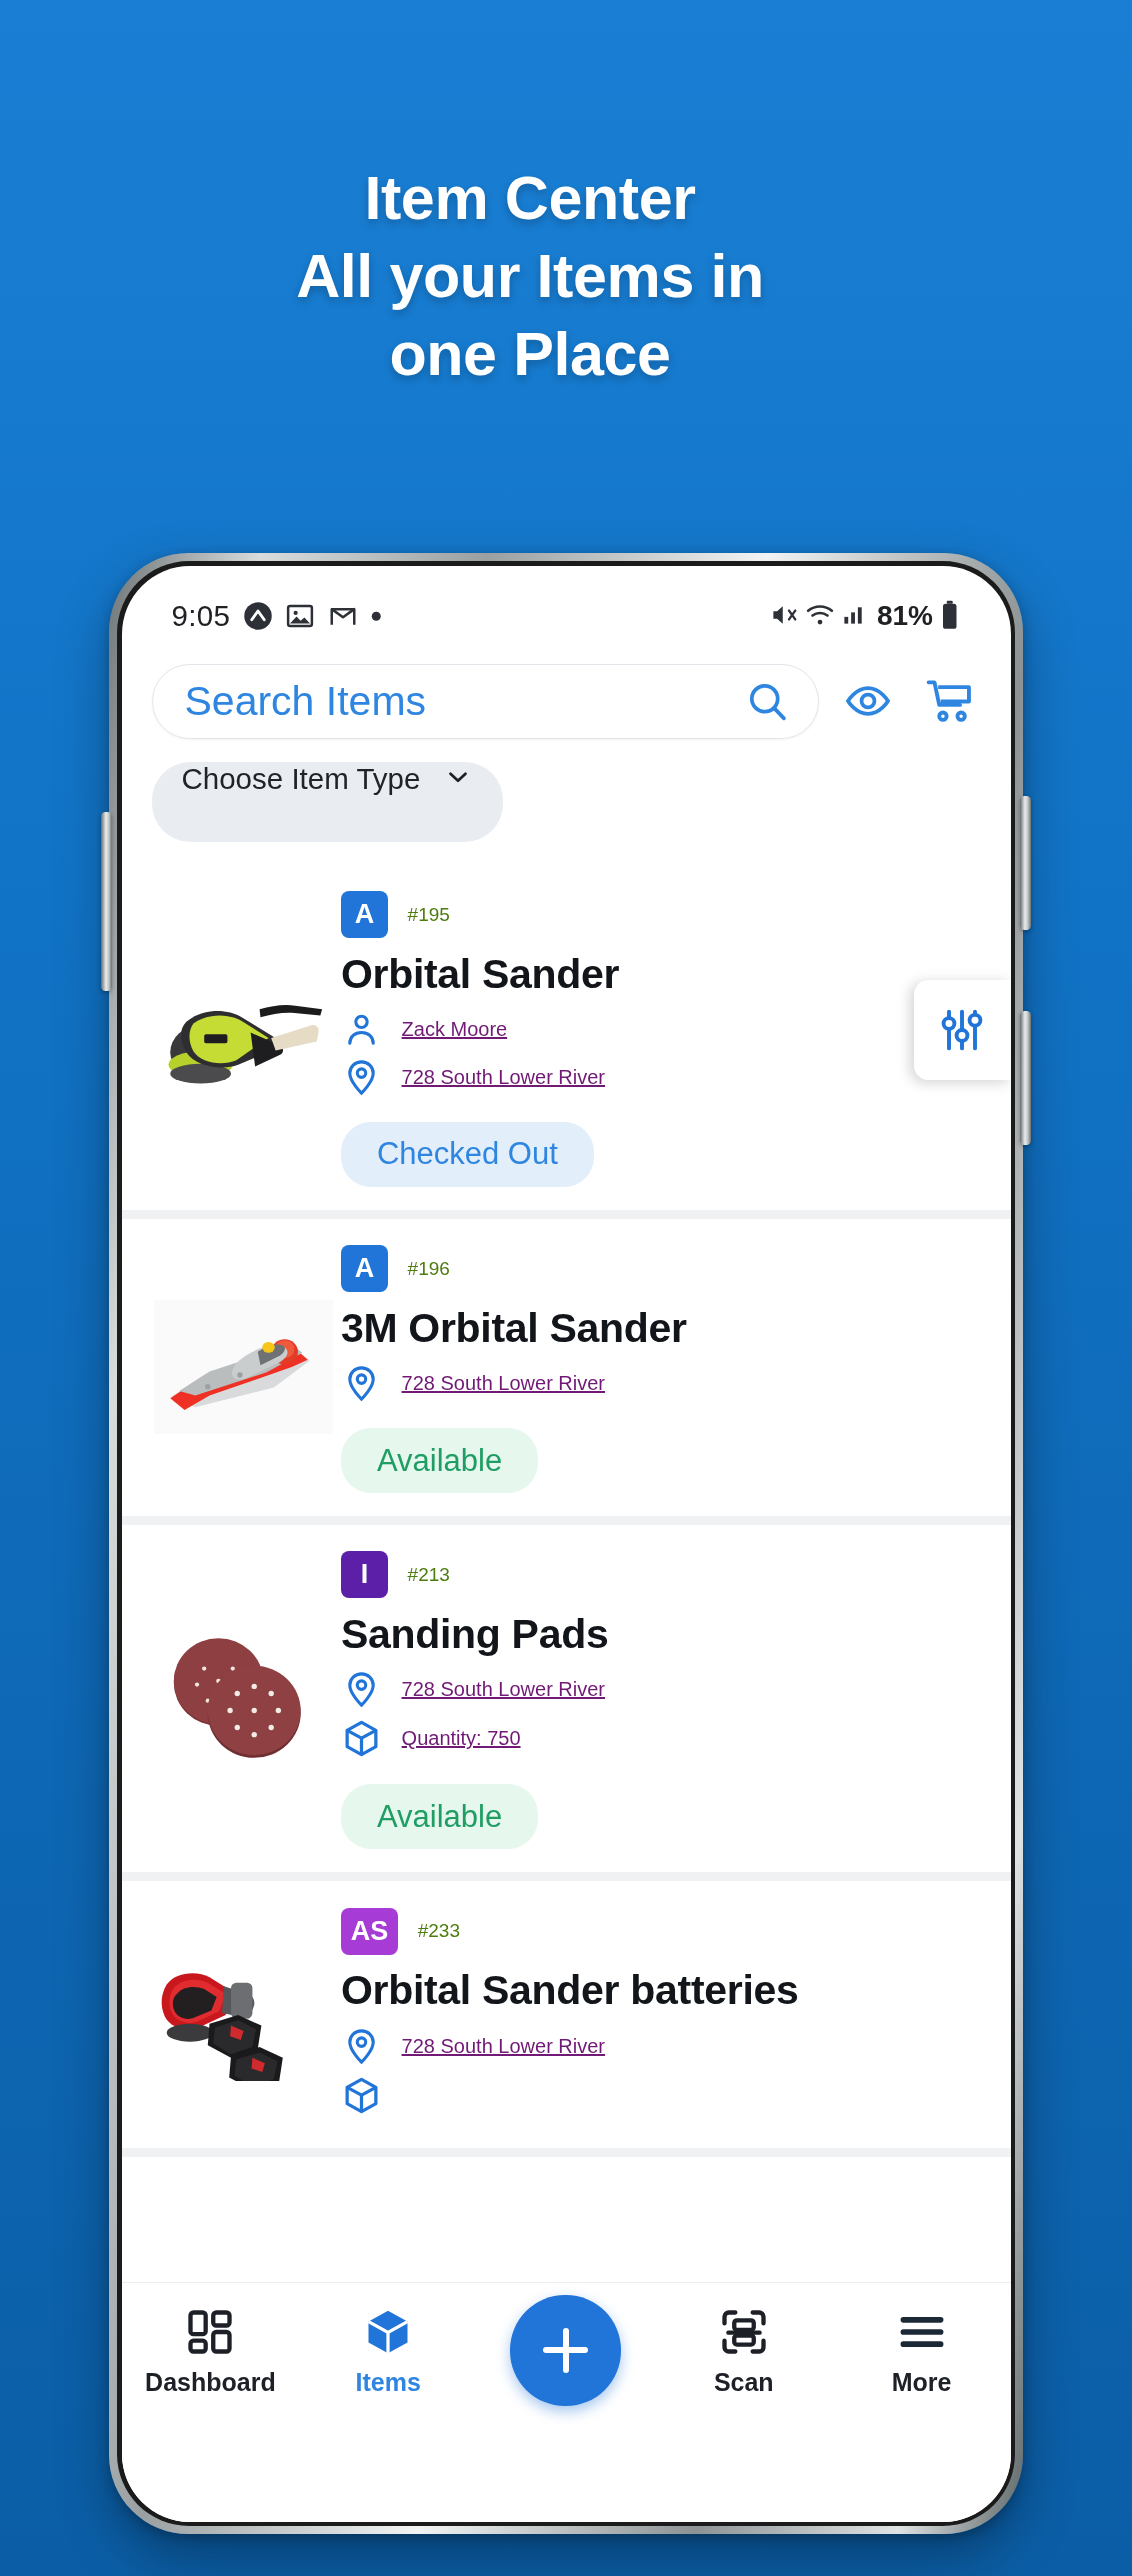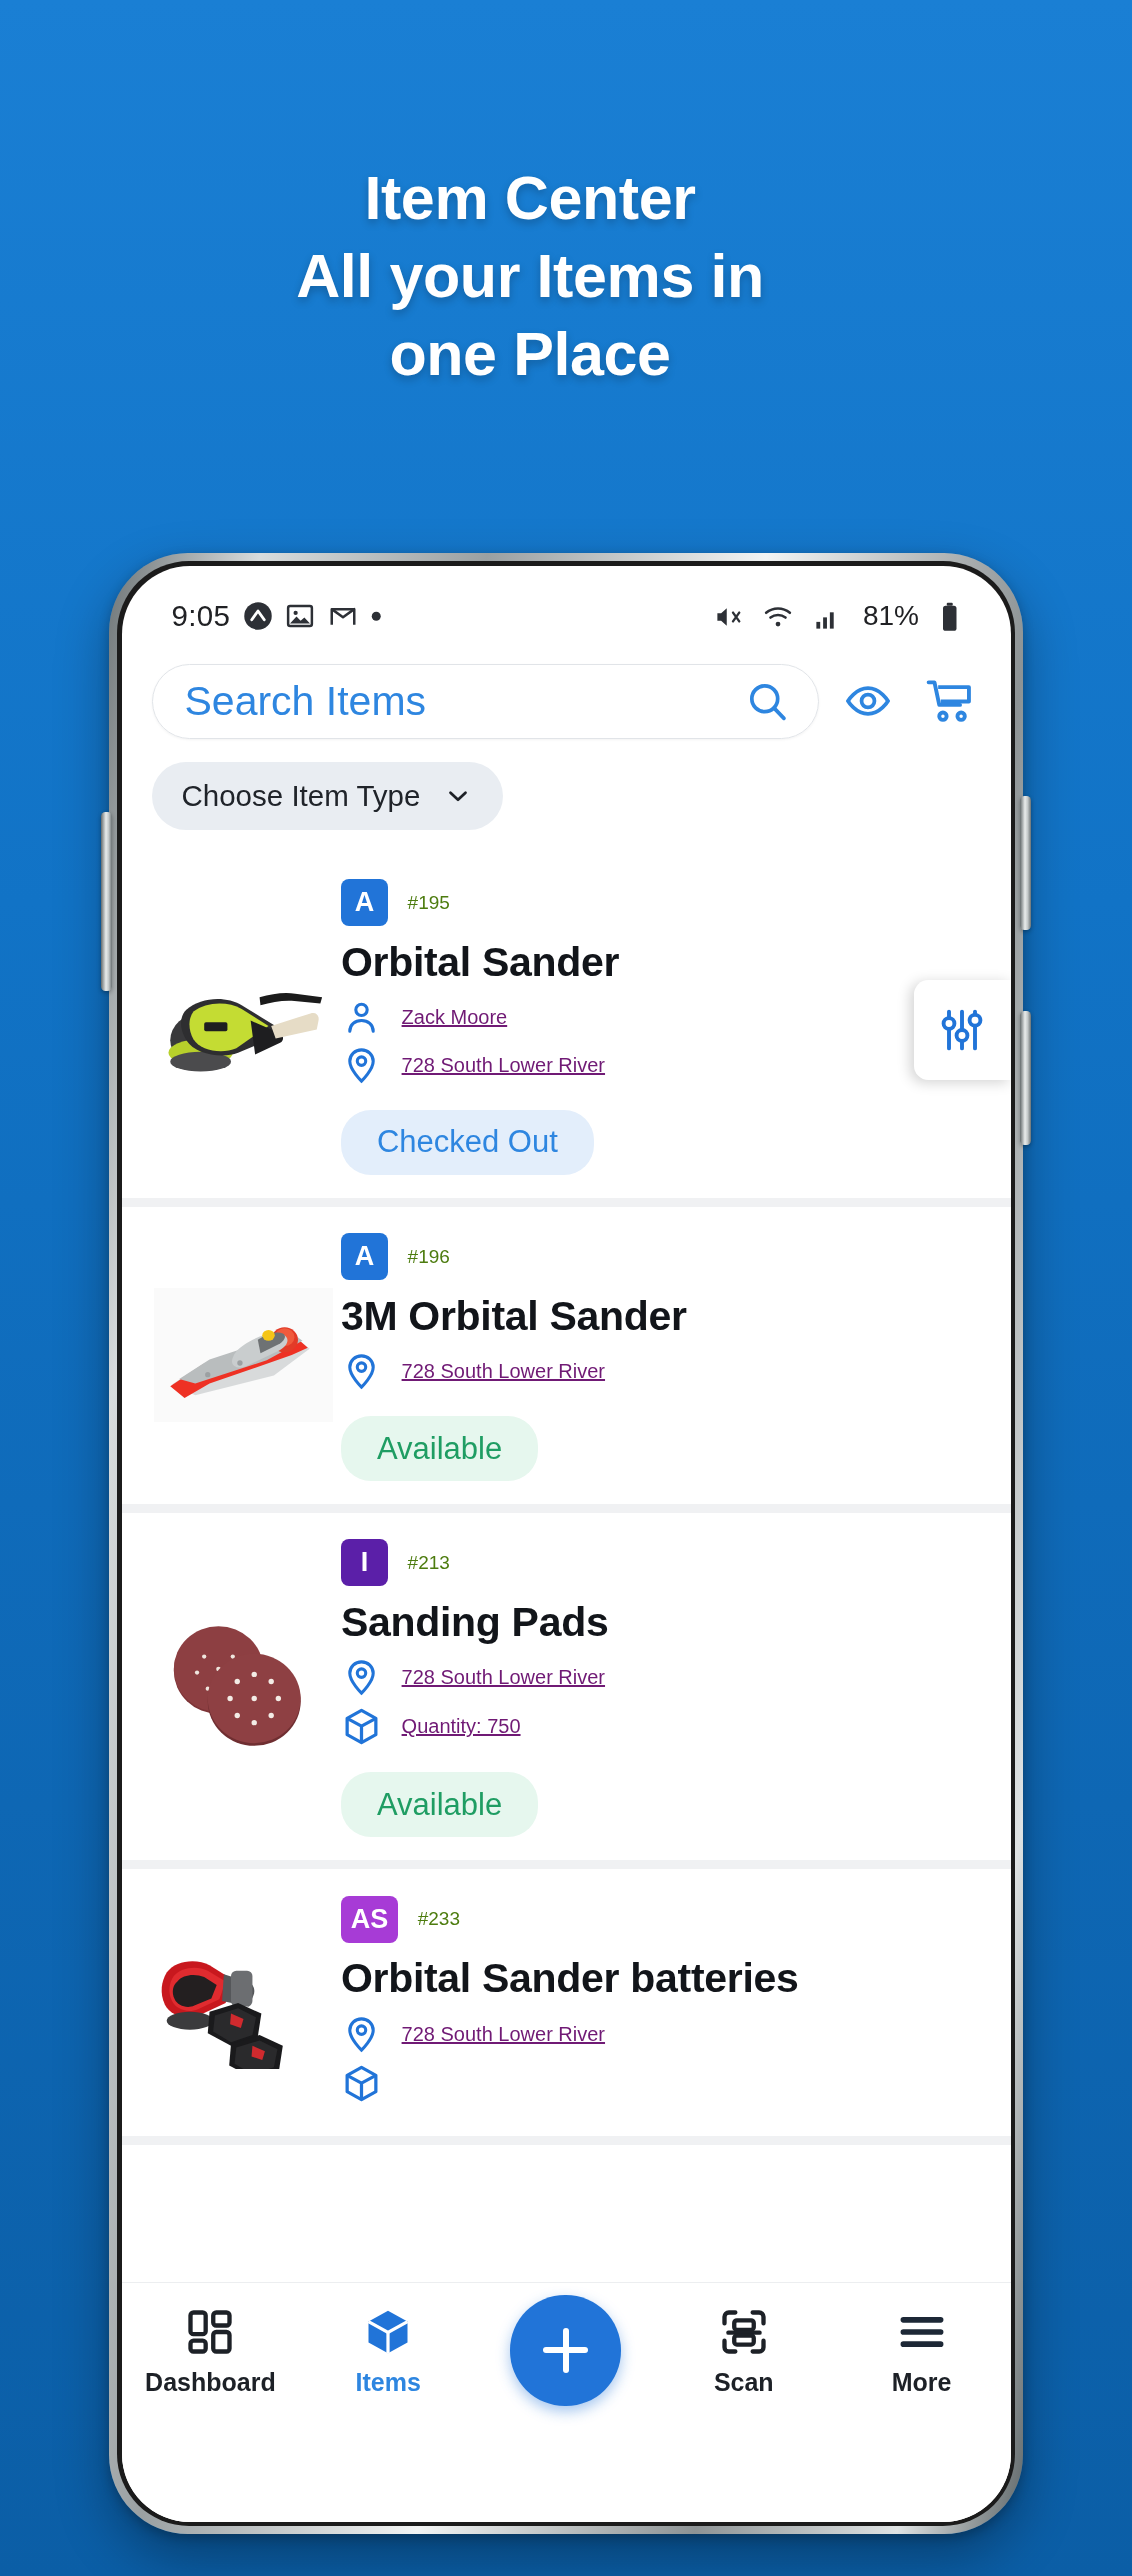--- a/index.html
+++ b/index.html
@@ -56,21 +56,21 @@
   .btn-right-2{ right:-8px; top:458px; width:10.7px; height:134px; }
 
   
   .statusbar{
     height:82px; display:flex; align-items:center;
     justify-content:space-between;
     padding:19.7px 50px 0 50px;
   }
   .sb-left{ display:flex; align-items:center; gap:12.5px; }
   .sb-time{ font-size:29.5px; color:#202124; letter-spacing:0.3px; }
-  .sb-right{ display:flex; align-items:flex-end; gap:20px; }
+  .sb-right{ display:flex; align-items:flex-start; gap:6px;font-weight:bold; }
   .sb-batt-text{ font-size:28px; color:#202124; margin-left:2.7px; }
   .ic{ display:block; }
 
   
   .search-row{
     display:flex; align-items:center; gap:18px;
     padding:16px 30px 0 30px;
   }
   .search-box{
     flex:1 1 auto; height:75px;
@@ -81,23 +81,23 @@
   }
   .search-ph{ font-size:41px; color:#2e86e0; }
   .icon-btn{
     width:63px; height:63px; display:flex; align-items:center;
     justify-content:center; flex:0 0 auto;
   }
 
   
   .chip-row{ padding:23px 30px 23px 30px; }
   .chip{
-    display:inline-flex; align-items:center; gap:23px;
+    display:inline-flex; gap:23px;
     background:#e9edf2; border-radius:38px;
-    padding:0 30px; height:68px;
+    padding:0 30px; height:80px;
   }
   .chip-label{ font-size:29.5px; color:#20242a; }
 
   
   .fab-filter{
     position:absolute; right:0px; top:414px;
     width:97px; height:100px;
     background:#fff; border-radius:14.3px 0 0 14.3px;
     box-shadow:-3.6px 2.7px 12.5px rgba(0,0,0,0.17);
     display:flex; align-items:center; justify-content:center;

